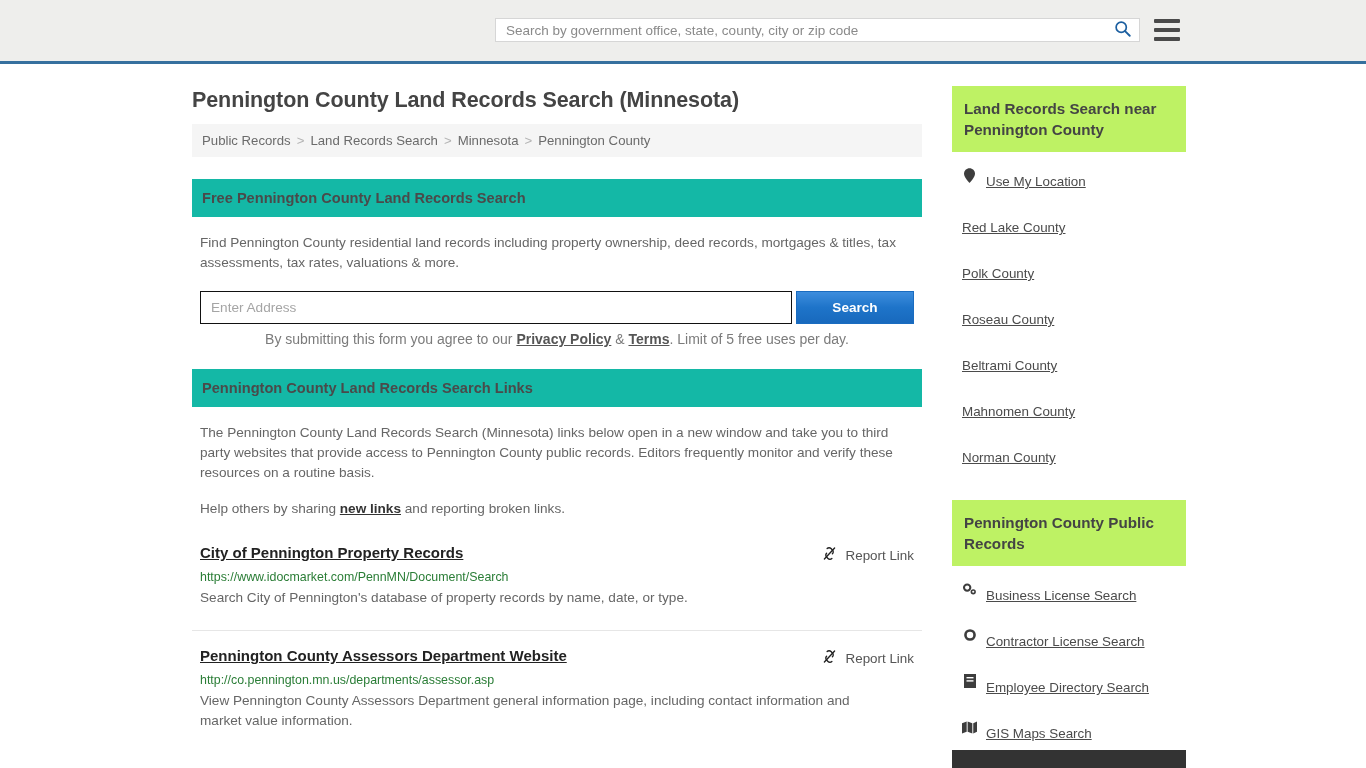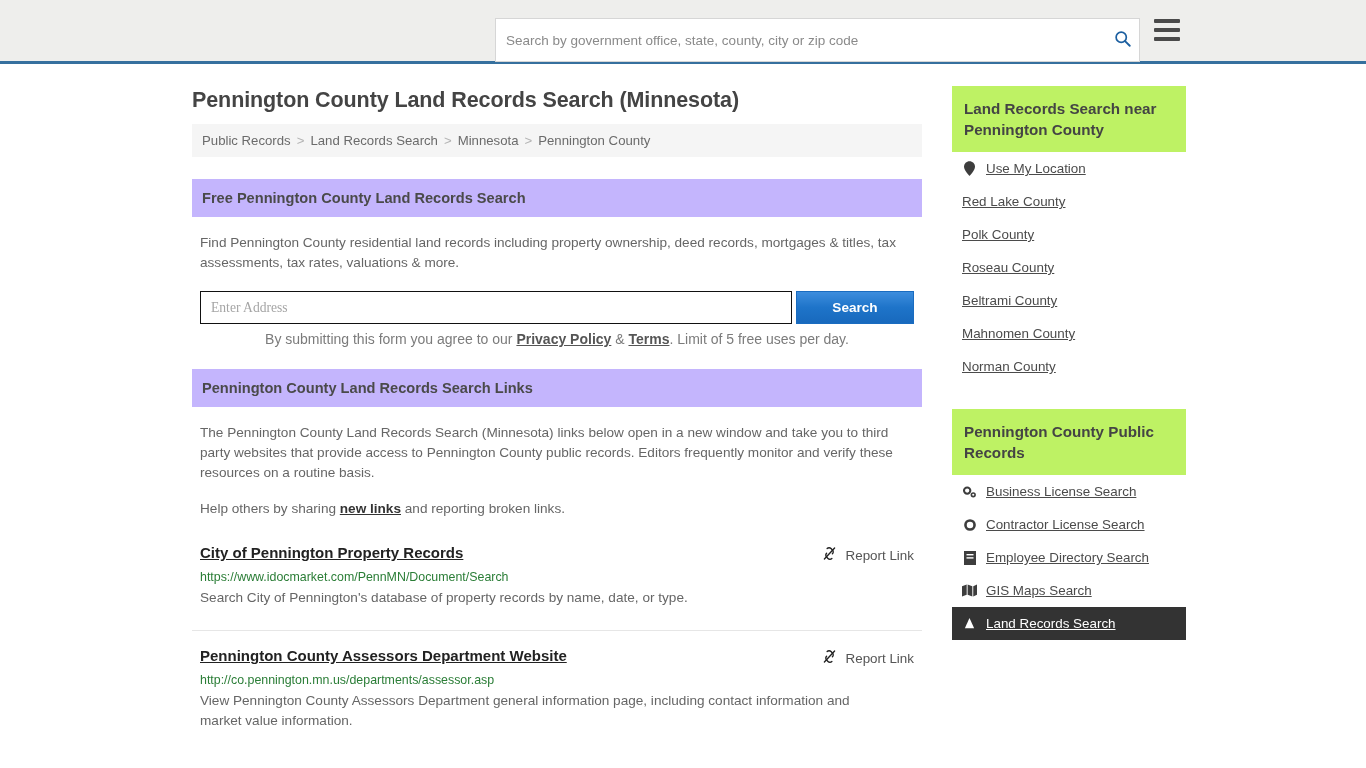--- a/index.html
+++ b/index.html
@@ -45,21 +45,21 @@
   }
   .logo-text .b { color: #1668b3; font-weight: bold; }
   .logo-text .n { font-weight: bold; }
   .logo-text .org { color: #555; font-size: 16px; }
 
   .search-box {
     position: absolute;
     left: 495px;
     top: 18px;
     width: 645px;
-    height: 44px;
+    height: 24px;
     background: #fff;
     border: 1px solid #d6d6d6;
     display: flex;
     align-items: center;
   }
   .search-box input {
     flex: 1;
     border: 0;
     outline: 0;
     height: 100%;
@@ -130,21 +130,21 @@
 
   .intro-text {
     font-size: 13.6px;
     line-height: 20px;
     color: #666;
     margin: 14px 0 0 8px;
     max-width: 690px;
   }
 
   .panel-head {
-    background: #c4b5fd;
+    background: #14b8a6;
     padding: 11px 10px;
     font-size: 14.6px;
     font-weight: bold;
     color: #4a4a4a;
     margin-top: 22px;
   }
 
   .panel-body { padding: 0 8px; }
   .panel-body p {
     font-size: 13.6px;
@@ -160,21 +160,21 @@
     margin: 18px 0 0 0;
     padding: 0 8px;
     gap: 4px;
   }
   .addr-input {
     flex: 1;
     height: 33px;
     border: 1px solid #111;
     padding: 0 10px;
     font-size: 13.6px;
-    font-family: Liberation Serif, serif;
+    font-family: Liberation Sans, sans-serif;
     color: #b91c1c;
     outline: none;
   }
   .addr-input::placeholder { color: #a5a5a5; }
   .search-submit {
     width: 118px;
     height: 33px;
     border: 1px solid #1a6cc0;
     background: linear-gradient(to bottom, #3d8ddd 0%, #1e74c9 50%, #1869bd 100%);
     color: #fff;
@@ -247,20 +247,21 @@
   .side-item {
     display: flex;
     align-items: center;
     gap: 9px;
     padding: 9px 10px;
     font-size: 13.4px;
   }
   .side-item a {
     color: #4b4b4b;
     text-decoration: underline;
+    margin-top: 13px;
   }
   .side-item.active {
     background: #333333;
   }
   .side-item.active a { color: #ffffff; }
   .side-ico {
     width: 15px;
     display: inline-flex;
     align-items: center;
     justify-content: center;

